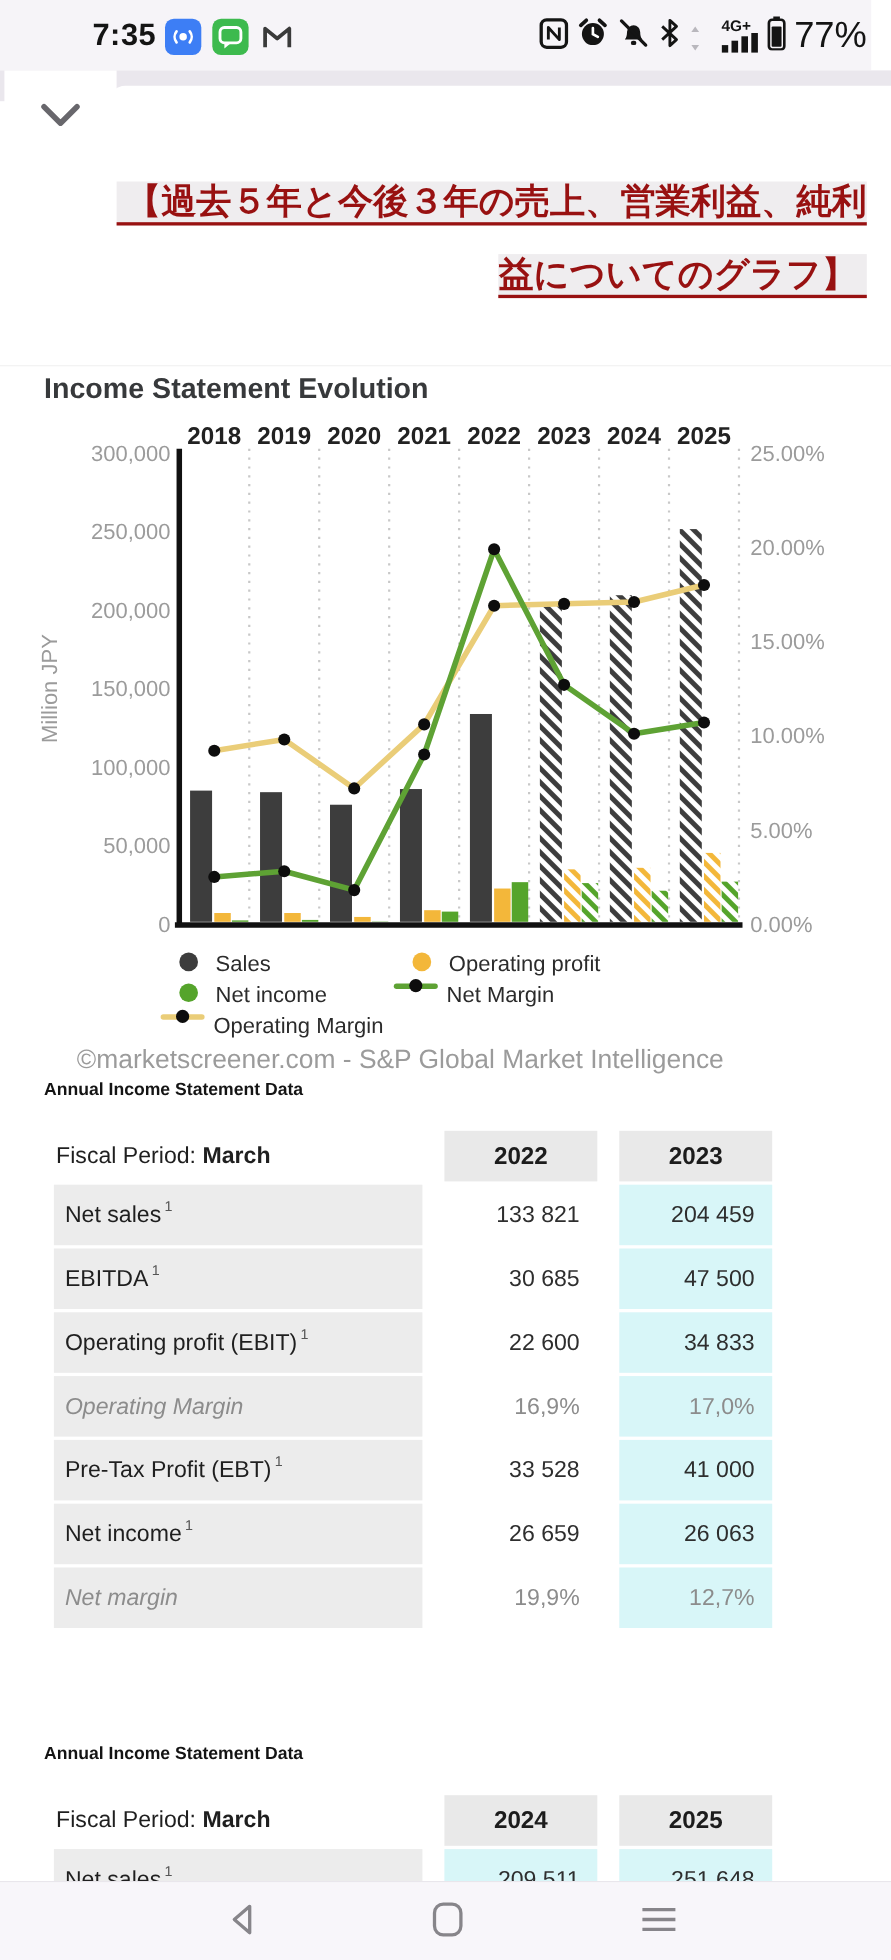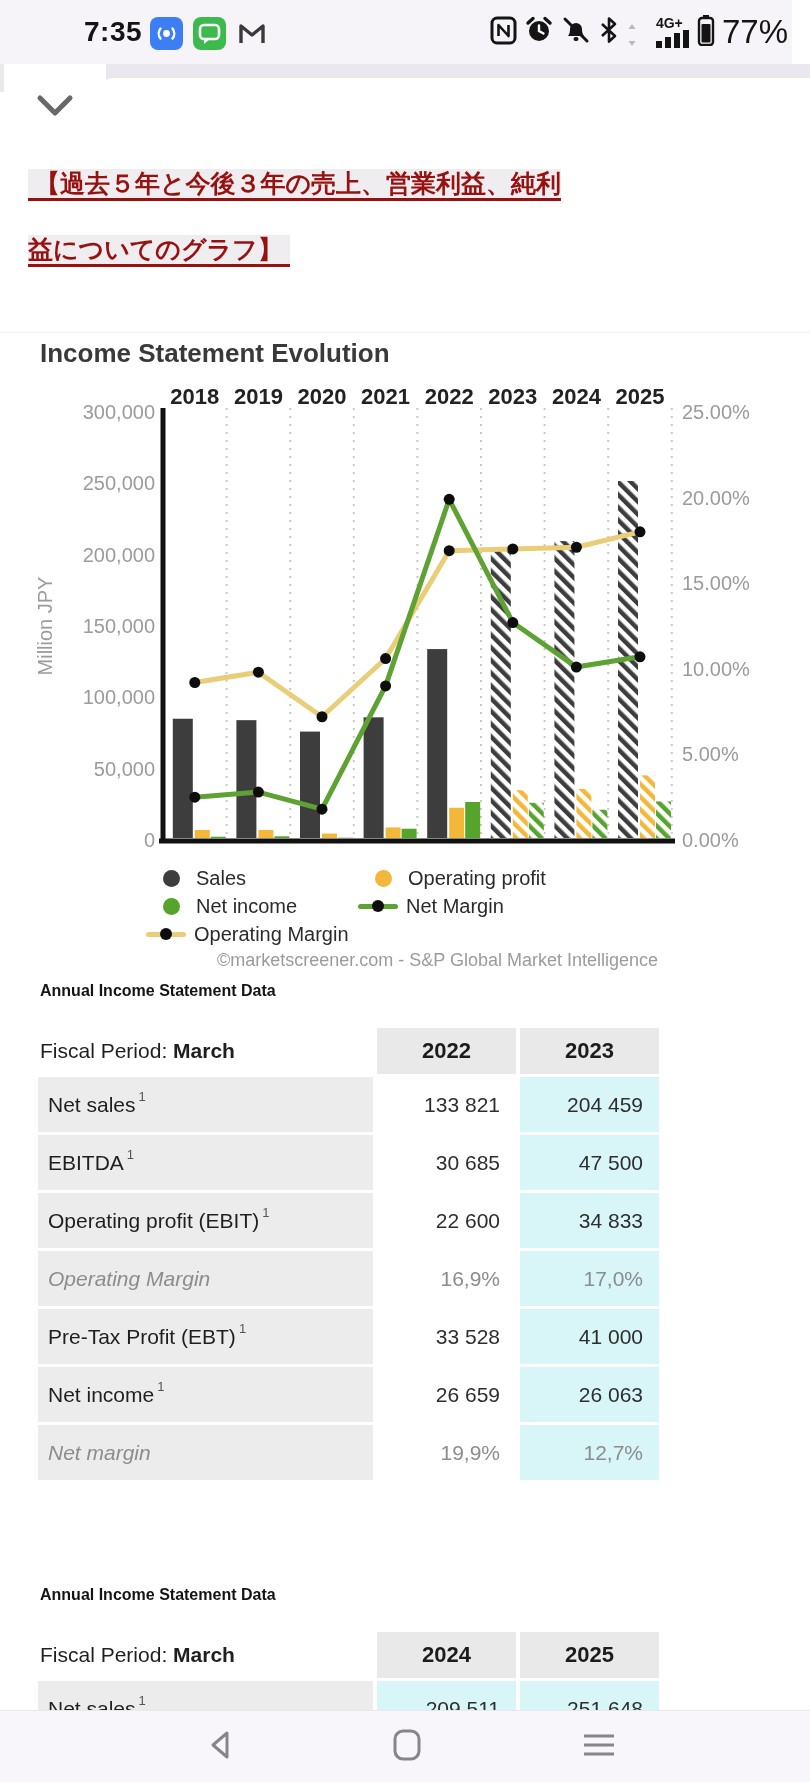--- a/index.html
+++ b/index.html
@@ -14,37 +14,37 @@
   .sb-right{right:4px;top:0;height:64px;display:flex;align-items:center;gap:7px;}
   .sb-pct{font-size:33px;color:#141414;}
 
   
   .gray-strip{left:0;top:64px;width:810px;height:28px;background:#eae7ed;}
   .page-corner{left:98px;top:78px;width:712px;height:16px;background:#ffffff;border-top-left-radius:20px;}
   .chevron-tab{left:4px;top:64px;width:102px;height:87px;background:#ffffff;border-radius:0 0 16px 16px;
                display:flex;align-items:center;justify-content:center;cursor:pointer;}
 
   
-  .doc-title{left:28px;top:150px;width:760px;font-size:25px;font-weight:700;line-height:66px;color:#981111;}
+  .doc-title{left:28px;top:150px;width:760px;font-size:32px;font-weight:700;line-height:66px;color:#981111;text-align:right;}
   .doc-title .hl{background:#efedef;border-bottom:3px solid #981111;padding-bottom:1px;white-space:pre;}
 
   
   .chart-card{left:0;top:332px;width:810px;height:660px;background:#ffffff;border-top:1px solid #f1f1f1;}
   .chart-title{left:40px;top:338px;font-size:26px;font-weight:700;color:#37393b;}
   #chart-svg{left:0;top:376px;}
-  .legend-item{position:absolute;display:flex;align-items:center;font-size:20px;color:#2b2b2b;height:24px;}
+  .legend-item{position:absolute;display:flex;font-size:20px;color:#2b2b2b;height:24px;}
   .lg-dot{width:17px;height:17px;border-radius:50%;margin-right:16px;}
   .lg-line{width:40px;height:5px;border-radius:3px;margin-right:8px;position:relative;}
   .lg-line::after{content:"";position:absolute;left:14px;top:-4px;width:12px;height:12px;border-radius:50%;background:#0d0d0d;}
-  .credit{right:152px;top:950px;font-size:18px;color:#9b9b9b;}
+  .credit{right:152px;top:950px;font-size:24px;color:#9b9b9b;}
 
   
   .section-heading{font-size:16px;font-weight:700;color:#141414;}
   .ist-table{width:620px;}
-  .ist-row{display:grid;grid-template-columns:335px 139px 139px;column-gap:4px;margin-bottom:3px;}
+  .ist-row{display:grid;grid-template-columns:335px 139px 139px;column-gap:20px;margin-bottom:3px;margin-left:11px;}
   .cell{display:flex;align-items:center;font-size:21px;}
   .h-cell{height:46px;}
   .d-cell{height:55px;}
   .lab-head{padding-left:2px;background:#ffffff;color:#1f1f1f;}
   .year-head{justify-content:center;background:#e9e9e9;font-weight:700;font-size:22px;color:#1c1c1c;}
   .lab{padding-left:10px;background:#ececec;color:#1f1f1f;}
   .lab sup{font-size:13px;color:#555;position:relative;top:-8px;margin-left:3px;}
   .lab.it{font-style:italic;color:#8c8c8c;}
   .val{justify-content:flex-end;padding-right:16px;background:#ffffff;color:#2e2e2e;}
   .val.cyan{background:#d8f6f8;}

